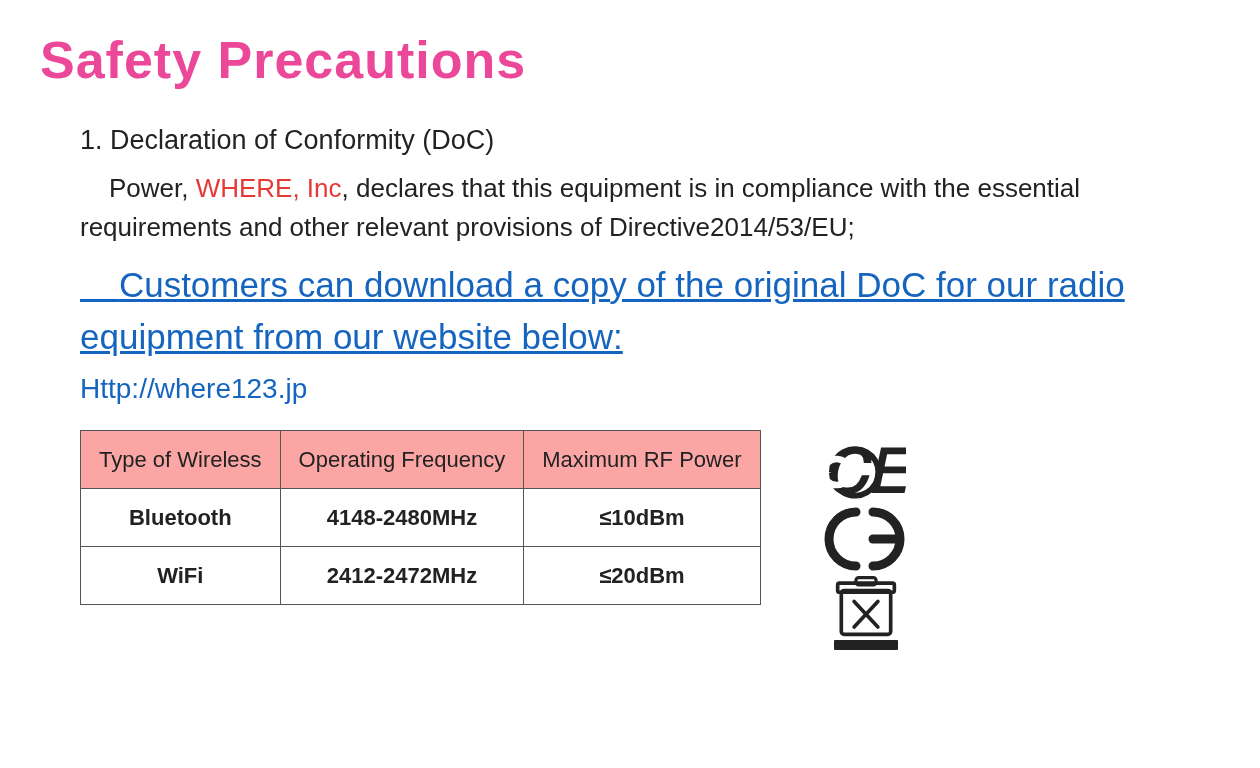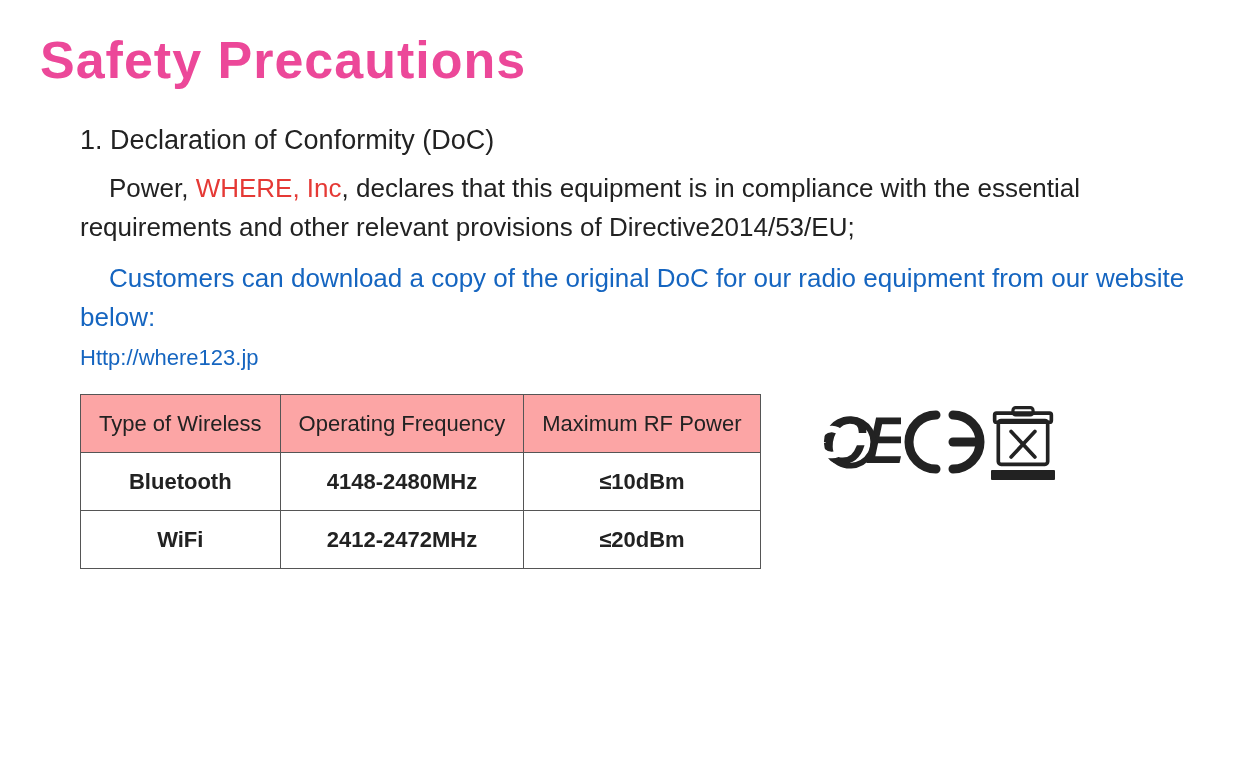--- a/index.html
+++ b/index.html
@@ -38,29 +38,30 @@
       margin-bottom: 6px;
       line-height: 1.5;
     }
 
     .highlight-red {
       color: #e53935;
     }
 
     .blue-block {
       color: #1565c0;
-      font-size: 26px;
+      font-size: 35px;
       margin-top: 12px;
       margin-bottom: 4px;
       line-height: 1.5;
+      text-decoration: underline;
     }
 
     .blue-link {
       color: #1565c0;
-      font-size: 22px;
+      font-size: 28px;
       display: block;
     }
 
     .blue-note {
       color: #1565c0;
       font-size: 26px;
       margin-top: 2px;
       margin-bottom: 20px;
     }
 
@@ -94,20 +95,21 @@
       display: flex;
       flex-direction: column;
       align-items: flex-start;
       gap: 4px;
       margin-top: 10px;
     }
 
     .ce-weee-row {
       display: flex;
       align-items: center;
+      flex-direction: column;
     }
 
     
     .ce-icon {
       width: 80px;
       height: 64px;
     }
 
     
     .weee-icon {

